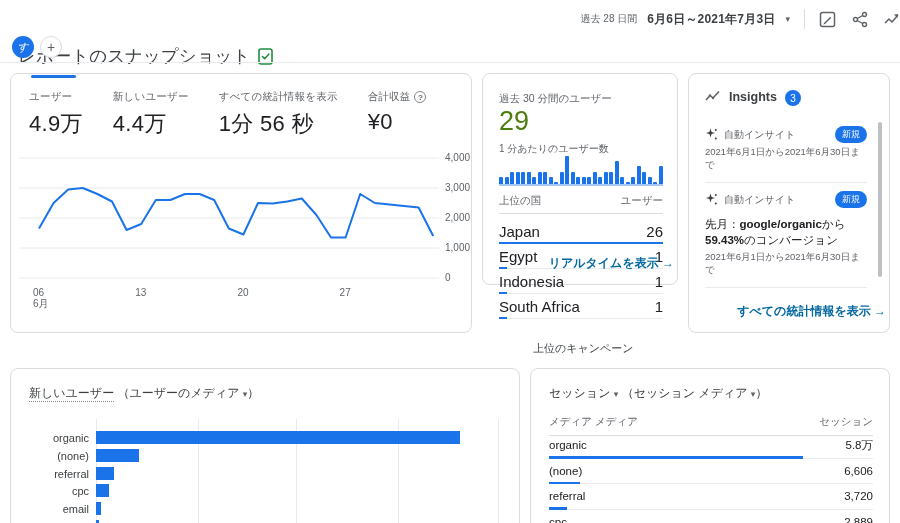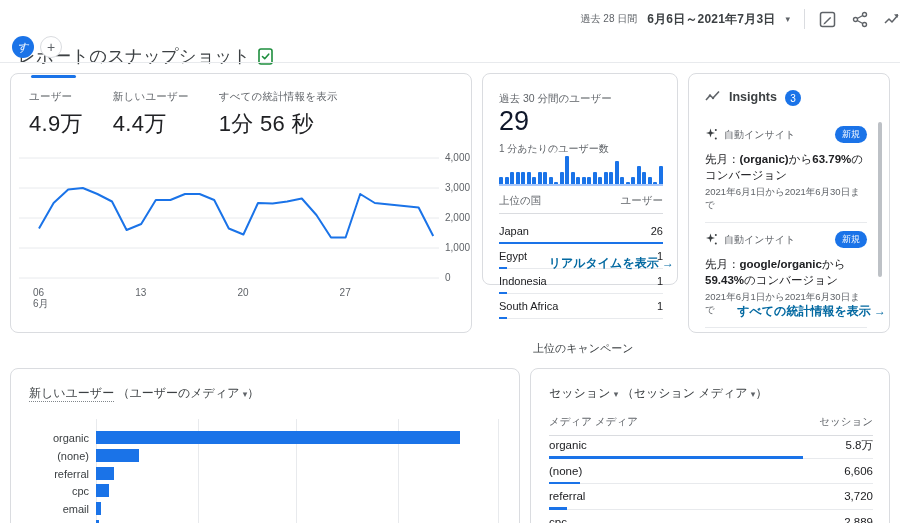--- a/index.html
+++ b/index.html
@@ -34,30 +34,30 @@
   .metrics { position:absolute; left:18px; top:16px; display:flex; gap:30px; }
   .m-label { font-size:10.5px; color:#5f6368; letter-spacing:.2px; display:flex; gap:4px; align-items:center;}
   .m-value { font-size:22px; color:#202124; margin-top:5px; letter-spacing:.3px;}
   .help-ic { width:12px; height:12px; border:1px solid #80868b; border-radius:50%; color:#5f6368;
     font-size:8px; display:inline-flex; align-items:center; justify-content:center; font-weight:700;}
 
   svg text { font-family:"Liberation Sans","DejaVu Sans",sans-serif; }
 
   
   .rt-title { position:absolute; left:16px; top:18px; font-size:10.5px; color:#5f6368; }
-  .rt-value { position:absolute; left:16px; top:32px; font-size:27px; color:#0f172a; }
+  .rt-value { position:absolute; left:16px; top:32px; font-size:27px; color:#4d7c0f; }
   .rt-sub   { position:absolute; left:16px; top:68px; font-size:10px; color:#5f6368; }
   .rt-bars  { position:absolute; left:16px; top:82px; width:164px; height:30px; display:flex;
     align-items:flex-end; gap:1.5px; border-bottom:2px solid #a8c7fa; }
   .rt-bars div { width:4px; background:#1a73e8; border-radius:1px 1px 0 0; }
   .rt-thead { position:absolute; left:16px; top:120px; width:164px; display:flex; justify-content:space-between;
     font-size:10.5px; color:#5f6368; padding-bottom:5px; border-bottom:1px solid #dadce0;}
   .rt-rows { position:absolute; left:16px; top:145px; width:164px; }
   .rt-row { position:relative; height:25px; display:flex; justify-content:space-between; align-items:center;
-    font-size:11px; color:#202124; border-bottom:1px solid #e8eaed;}
+    font-size:15px; color:#202124; border-bottom:1px solid #e8eaed;}
   .rt-bar { position:absolute; left:0; bottom:-1px; height:2.5px; background:#1a73e8; }
   .card-link { position:absolute; right:3px; bottom:12px; font-size:12px; color:#0369a1; font-weight:700; cursor:pointer;}
 
   
   .ins-head { position:absolute; left:16px; top:16px; display:flex; gap:8px; }
   .ins-title { font-size:12.5px; color:#3c4043; font-weight:700; }
   .ins-count { width:16px; height:16px; border-radius:50%; background:#1a73e8; color:#fff; font-size:10px;
     display:flex; align-items:center; justify-content:center; }
   .ins-list { position:absolute; left:16px; top:44px; width:162px; }
   .ins-item { padding:8px 0 10px; border-bottom:1px solid #e8eaed; }
@@ -150,20 +150,24 @@
           <div class="m-value">4.9万</div>
         </div>
         <div>
           <div class="m-label">新しいユーザー</div>
           <div class="m-value">4.4万</div>
         </div>
         <div>
           <div class="m-label">すべての統計情報を表示</div>
           <div class="m-value">1分 56 秒</div>
         </div>
+        <div>
+          <div class="m-label">合計収益<span class="help-ic">?</span></div>
+          <div class="m-value">¥0</div>
+        </div>
       </div>
     <svg id="lineChart" style="position:absolute;left:0;top:75px" width="460" height="172" viewBox="0 0 460 172">
         <line x1="8" x2="428" y1="9" y2="9" stroke="#e8eaed"></line>
         <text x="434" y="12" font-size="10" fill="#5f6368">4,000</text>
         <line x1="8" x2="428" y1="39" y2="39" stroke="#e8eaed"></line>
         <text x="434" y="42" font-size="10" fill="#5f6368">3,000</text>
         <line x1="8" x2="428" y1="69" y2="69" stroke="#e8eaed"></line>
         <text x="434" y="72" font-size="10" fill="#5f6368">2,000</text>
         <line x1="8" x2="428" y1="99" y2="99" stroke="#e8eaed"></line>
         <text x="434" y="102" font-size="10" fill="#5f6368">1,000</text>
@@ -263,21 +267,20 @@
             <span class="icon">
               <svg width="13" height="13" viewBox="0 0 13 13">
                 <path d="M5.5 0.5l1.1 3.4 3.4 1.1-3.4 1.1-1.1 3.4-1.1-3.4L1 5l3.4-1.1z" fill="#3c4043"></path>
                 <circle cx="10.8" cy="2" r="1" fill="#3c4043"></circle>
                 <circle cx="10.8" cy="10.5" r="1" fill="#3c4043"></circle>
               </svg>
             </span>
             <span class="ins-type">自動インサイト</span>
             <span class="ins-badge">新規</span>
           </div>
-          <div class="ins-text"><span>先月：</span><b>(organic)</b><span>から</span><b>63.79%</b><span>のコンバージョン</span></div>
           <div class="ins-date">2021年6月1日から2021年6月30日まで</div>
         </div>
         <div class="ins-item">
           <div class="ins-row">
             <span class="icon">
               <svg width="13" height="13" viewBox="0 0 13 13">
                 <path d="M5.5 0.5l1.1 3.4 3.4 1.1-3.4 1.1-1.1 3.4-1.1-3.4L1 5l3.4-1.1z" fill="#3c4043"></path>
                 <circle cx="10.8" cy="2" r="1" fill="#3c4043"></circle>
                 <circle cx="10.8" cy="10.5" r="1" fill="#3c4043"></circle>
               </svg>

